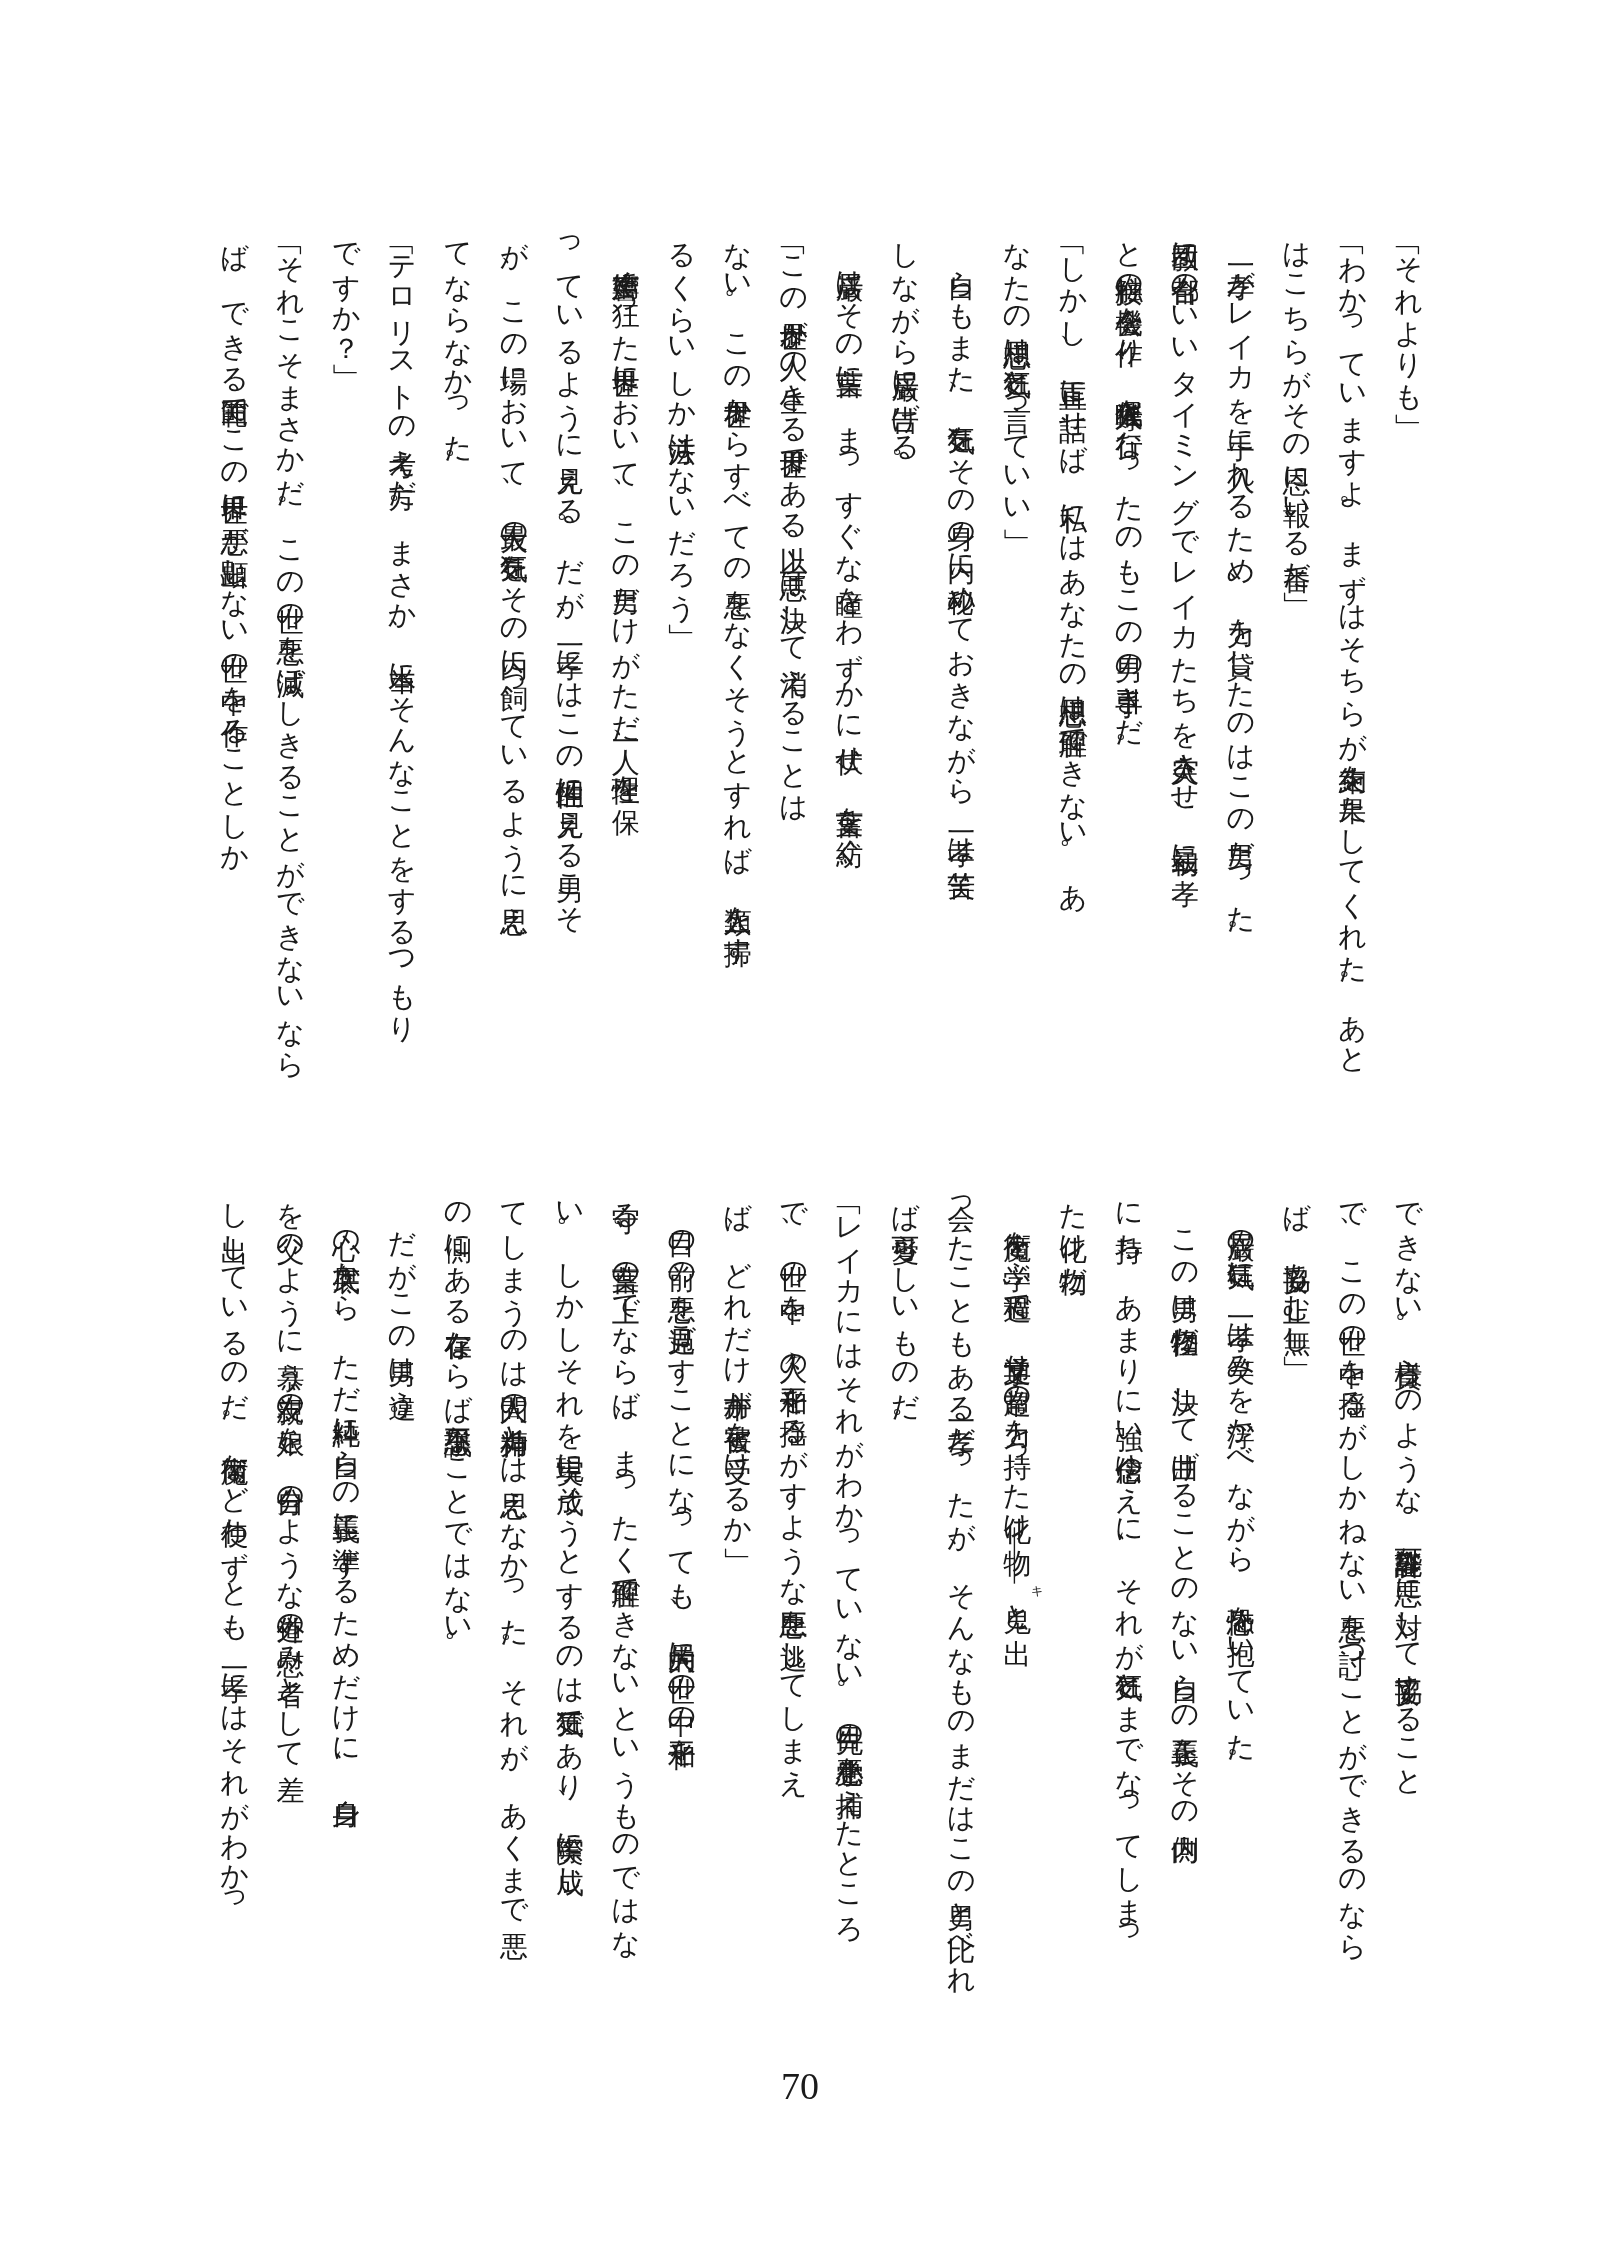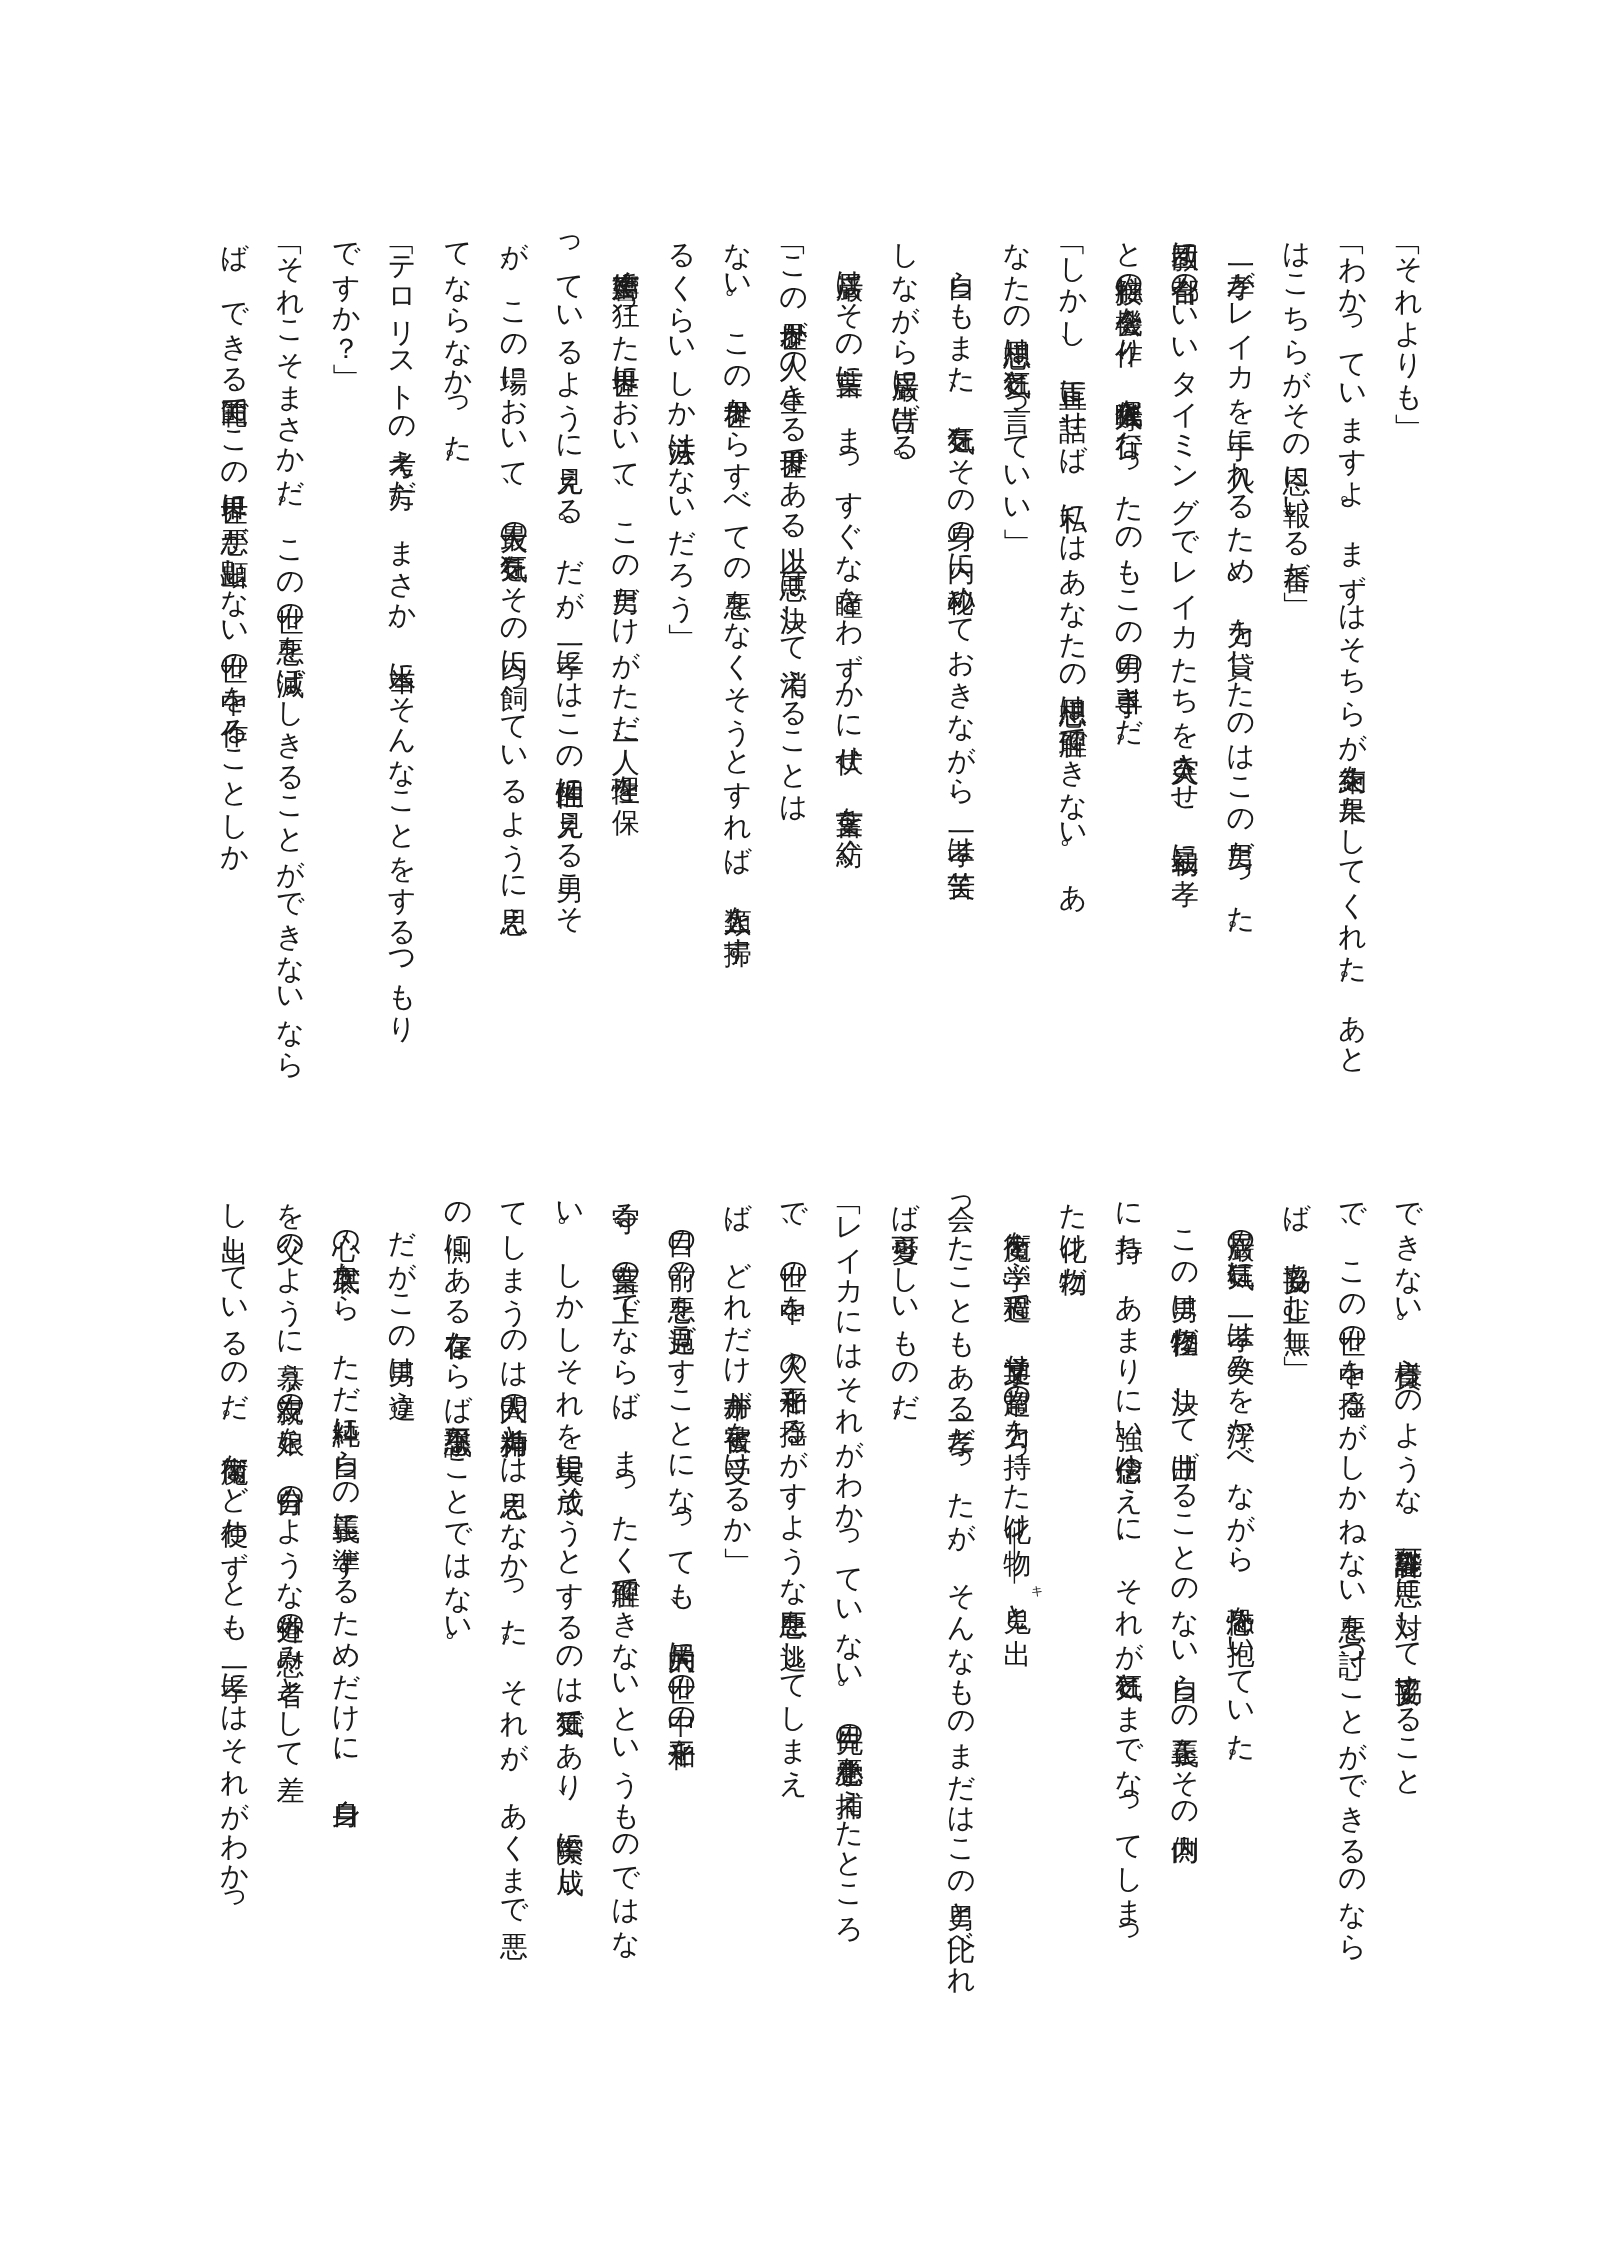--- a/index.html
+++ b/index.html
@@ -96,14 +96,15 @@
     <p>守る。言葉の上でならば、まったく理解できないというものではな</p>
     <p>い。しかしそれを現実に成そうとするのは狂気であり、実際に成し</p>
     <p>てしまうのは人間の精神力とは思えなかった。それが、あくまで悪</p>
     <p>の側にある存在ならば不思議なことではない。</p>
     <p class="full">だがこの男は違う。</p>
     <p class="full">心の奥底から、ただ純粋に自らの正義に準ずるためだけに、自身</p>
     <p>を父のように慕う親友の娘を、自分のような外道の慰み者として差</p>
     <p>し出しているのだ。魔術など使わずとも、一孝にはそれがわかっ</p>
   </div>
 
+  <div class="page-number">70</div>
 
 </div>
 
 </body></html>

